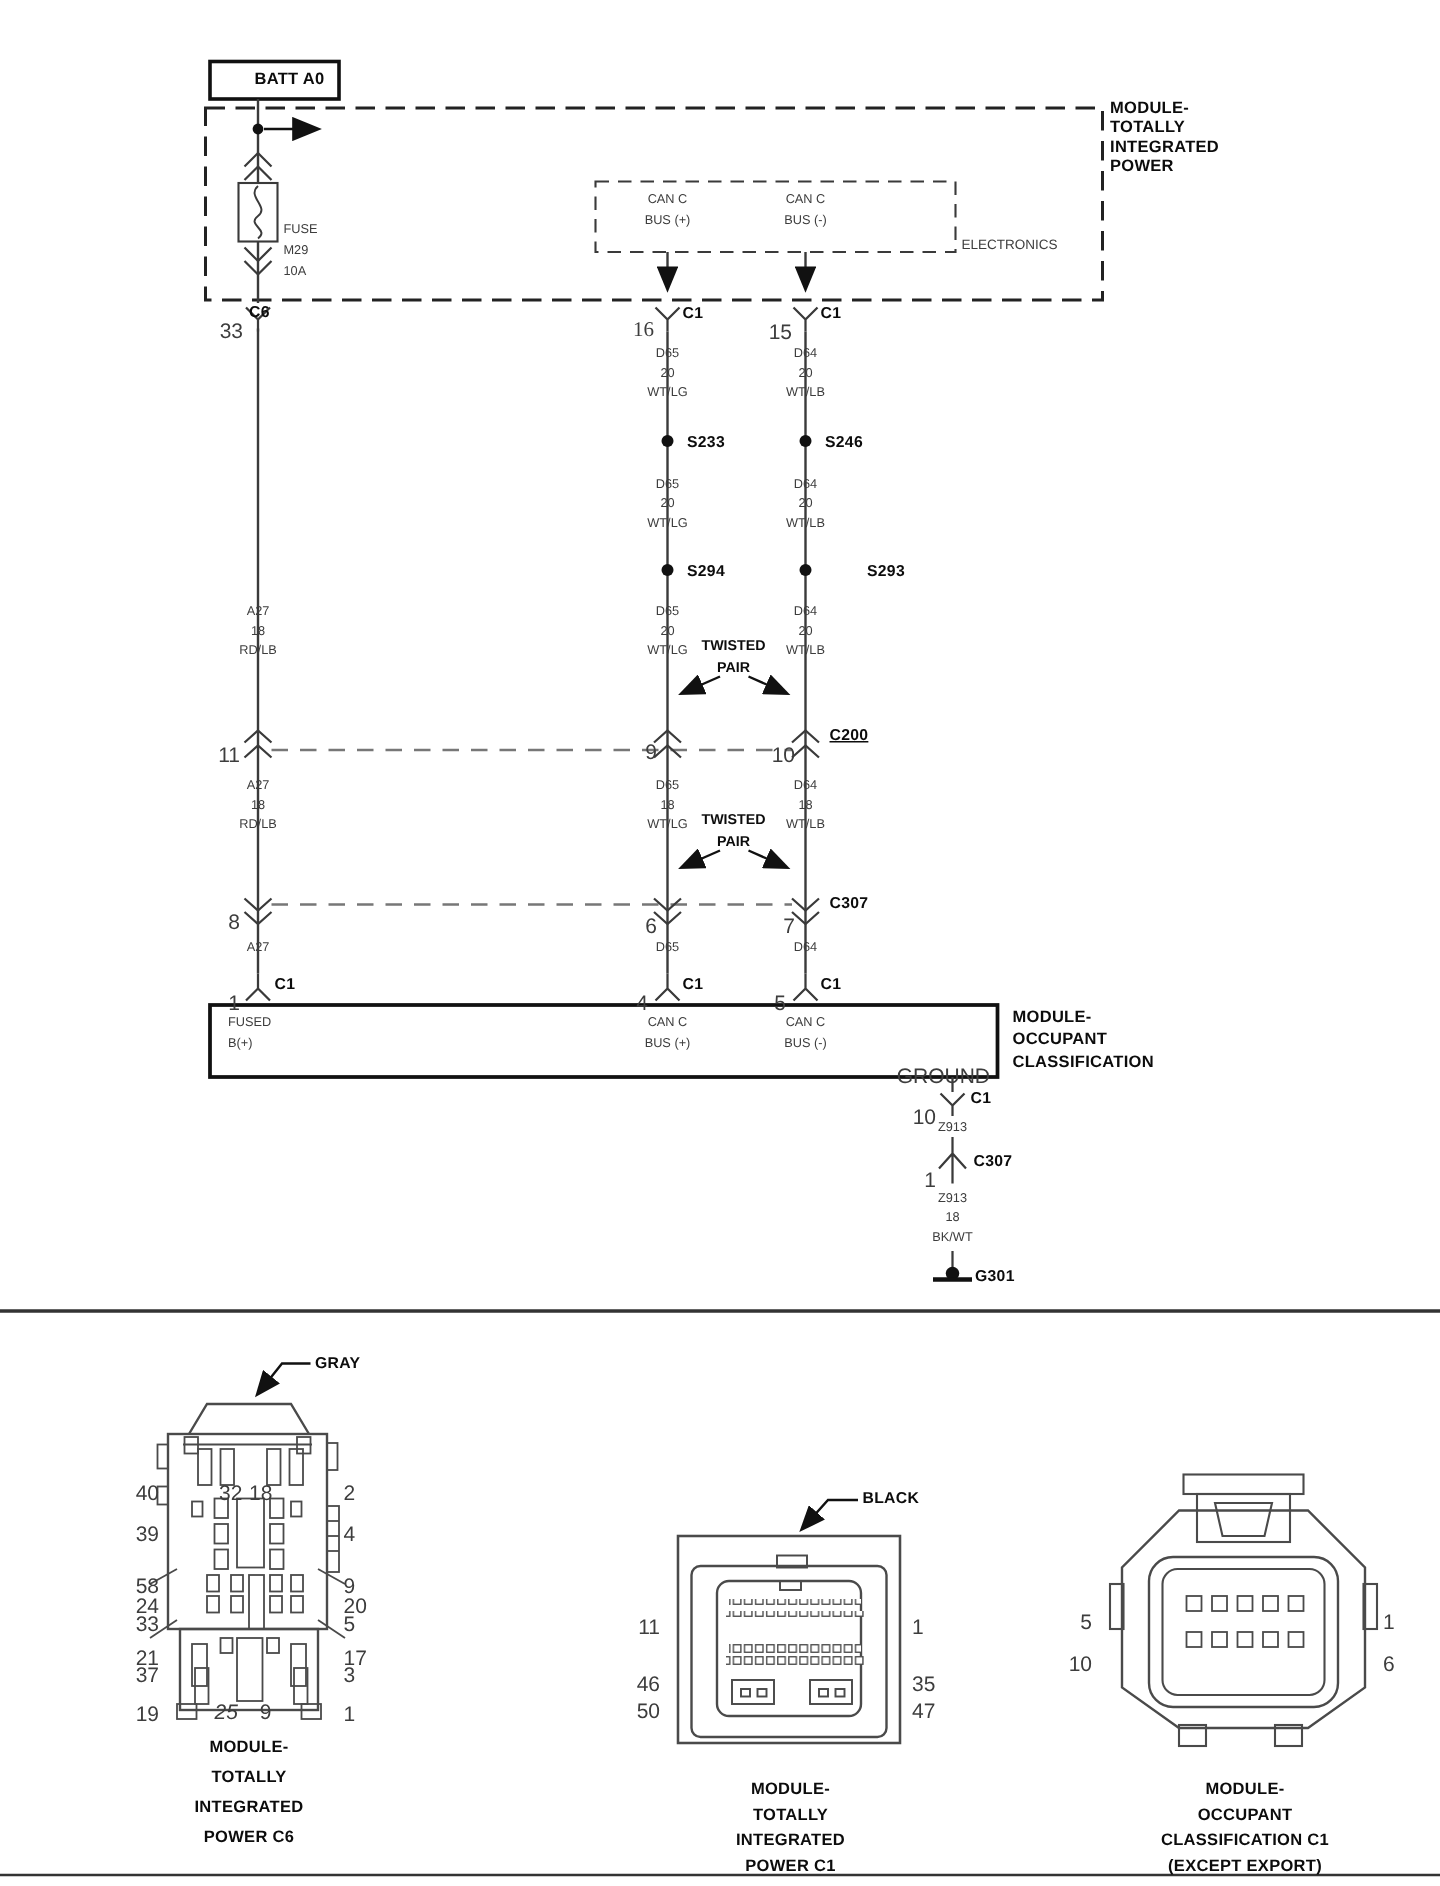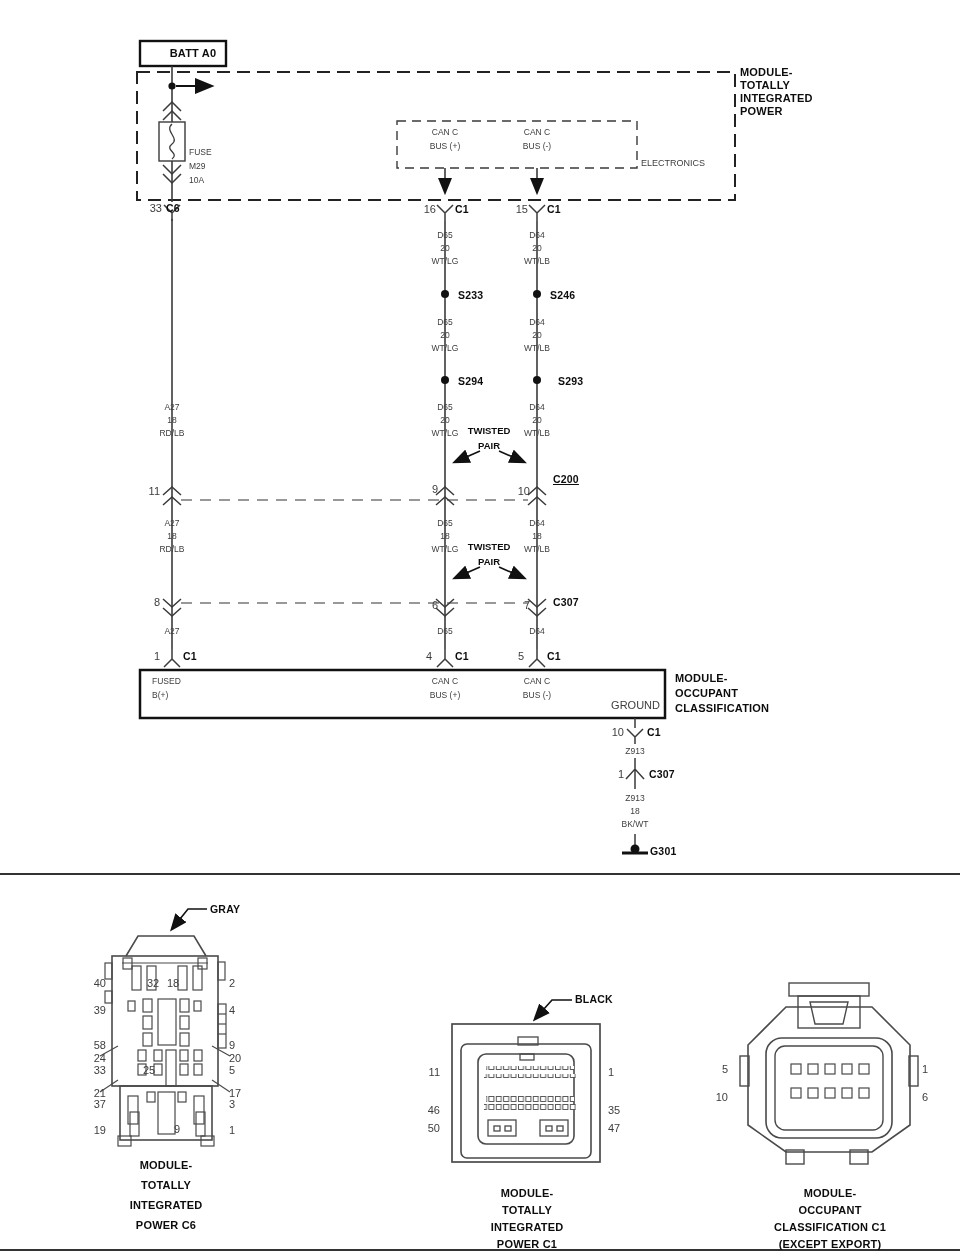--- a/index.html
+++ b/index.html
@@ -1,20 +1,20 @@
 <!DOCTYPE html>
 <html><head>
 <meta charset="utf-8">
 <style>
   html,body{margin:0;padding:0;background:#fff;}
   .canvas{position:relative;width:960px;height:1257px;background:#fff;
           font-family:"Liberation Sans",sans-serif;overflow:hidden;}
   .art{position:absolute;left:0;top:0;}
   .txt{position:absolute;white-space:nowrap;}
-  .pn{position:absolute;font-size:11px;color:#3d3d3d;white-space:nowrap;}
+  .pn{position:absolute;font-size:14px;color:#3d3d3d;white-space:nowrap;margin-top:10px;}
   .pn.r{text-align:right;}
   .cn{position:absolute;font-size:10.5px;font-weight:700;color:#0c0c0c;letter-spacing:.2px;white-space:nowrap;}
   .wl{position:absolute;font-size:8.5px;color:#3d3d3d;text-align:center;line-height:13px;width:80px;}
   .wl span{display:block;}
   .wl.left{text-align:left;width:46px;line-height:14px;}
   .wl.lh14{line-height:14px;}
   .bold11{font-size:11px;font-weight:700;color:#0c0c0c;letter-spacing:.2px;}
   .modlab{position:absolute;font-weight:700;font-size:11px;color:#0c0c0c;line-height:13px;letter-spacing:.2px;}
   .modlab span{display:block;}
   .modlab.lh15{line-height:15px;}
@@ -263,21 +263,21 @@
     </div>
 
   <div class="wl left" style="left:189px;top:121px;margin-top:24px;">
       <span>FUSE</span>
       <span>M29</span>
       <span>10A</span>
     </div>
 
   <span class="pn r" style="left:146px;top:202px;width:16px;">33</span>
   <span class="cn" style="left:166px;top:202px;">C6</span>
-  <span class="pn r" style="left:420px;top:203px;width:16px;">16</span>
+  <span class="pn r" style="left:420px;top:203px;width:16px;font-family:Liberation Serif, serif;">16</span>
   <span class="cn" style="left:455px;top:203px;">C1</span>
   <span class="pn r" style="left:512px;top:203px;width:16px;">15</span>
   <span class="cn" style="left:547px;top:203px;">C1</span>
 
   <div class="wl" style="left:405px;top:229px;">
       <span>D65</span>
       <span>20</span>
       <span>WT/LG</span>
     </div>
   <div class="wl" style="left:497px;top:229px;">
@@ -294,21 +294,21 @@
       <span>20</span>
       <span>WT/LG</span>
     </div>
   <div class="wl" style="left:497px;top:316px;">
       <span>D64</span>
       <span>20</span>
       <span>WT/LB</span>
     </div>
 
   <span class="cn" style="left:458px;top:375px;">S294</span>
-  <span class="cn" style="left:530px;top:375px;padding-left:28px;">S293</span>
+  <span class="cn" style="left:550px;top:375px;padding-left:28px;">S293</span>
 
   <div class="wl" style="left:132px;top:401px;">
       <span>A27</span>
       <span>18</span>
       <span>RD/LB</span>
     </div>
   <div class="wl" style="left:405px;top:401px;">
       <span>D65</span>
       <span>20</span>
       <span>WT/LG</span>
@@ -320,21 +320,21 @@
     </div>
 
   <div class="tw" style="left:449px;top:423px;">
       <span>TWISTED</span>
       <span>PAIR</span>
     </div>
 
   <span class="pn r" style="left:144px;top:485px;width:16px;">11</span>
   <span class="pn r" style="left:422px;top:483px;width:16px;">9</span>
   <span class="pn r" style="left:514px;top:485px;width:16px;">10</span>
-  <span class="cn" style="left:553px;top:473px;text-decoration:underline;">C200</span>
+  <span class="cn" style="left:553px;top:484px;text-decoration:underline;">C200</span>
 
   <div class="wl" style="left:132px;top:517px;">
       <span>A27</span>
       <span>18</span>
       <span>RD/LB</span>
     </div>
   <div class="wl" style="left:405px;top:517px;">
       <span>D65</span>
       <span>18</span>
       <span>WT/LG</span>
@@ -421,21 +421,21 @@
   <span class="pn" style="left:229px;top:1004px;">4</span>
   <span class="pn" style="left:229px;top:1039px;">9</span>
   <span class="pn" style="left:229px;top:1052px;">20</span>
   <span class="pn" style="left:229px;top:1064px;">5</span>
   <span class="pn" style="left:229px;top:1087px;">17</span>
   <span class="pn" style="left:229px;top:1098px;">3</span>
   <span class="pn" style="left:229px;top:1124px;">1</span>
 
   <span class="pn" style="left:146px;top:977px;width:14px;text-align:center;">32</span>
   <span class="pn" style="left:166px;top:977px;width:14px;text-align:center;">18</span>
-  <span class="pn" style="left:143px;top:1064px;width:14px;text-align:left;">25</span>
+  <span class="pn" style="left:143px;top:1123px;width:14px;text-align:left;font-style:italic;">25</span>
   <span class="pn" style="left:170px;top:1123px;width:14px;text-align:center;">9</span>
 
   <div class="caption cap20" style="left:95px;top:1155px;width:142px;">
       <span>MODULE-</span>
       <span>TOTALLY</span>
       <span>INTEGRATED</span>
       <span>POWER C6</span>
     </div>
 
   <span class="cn" style="left:575px;top:993px;">BLACK</span>

